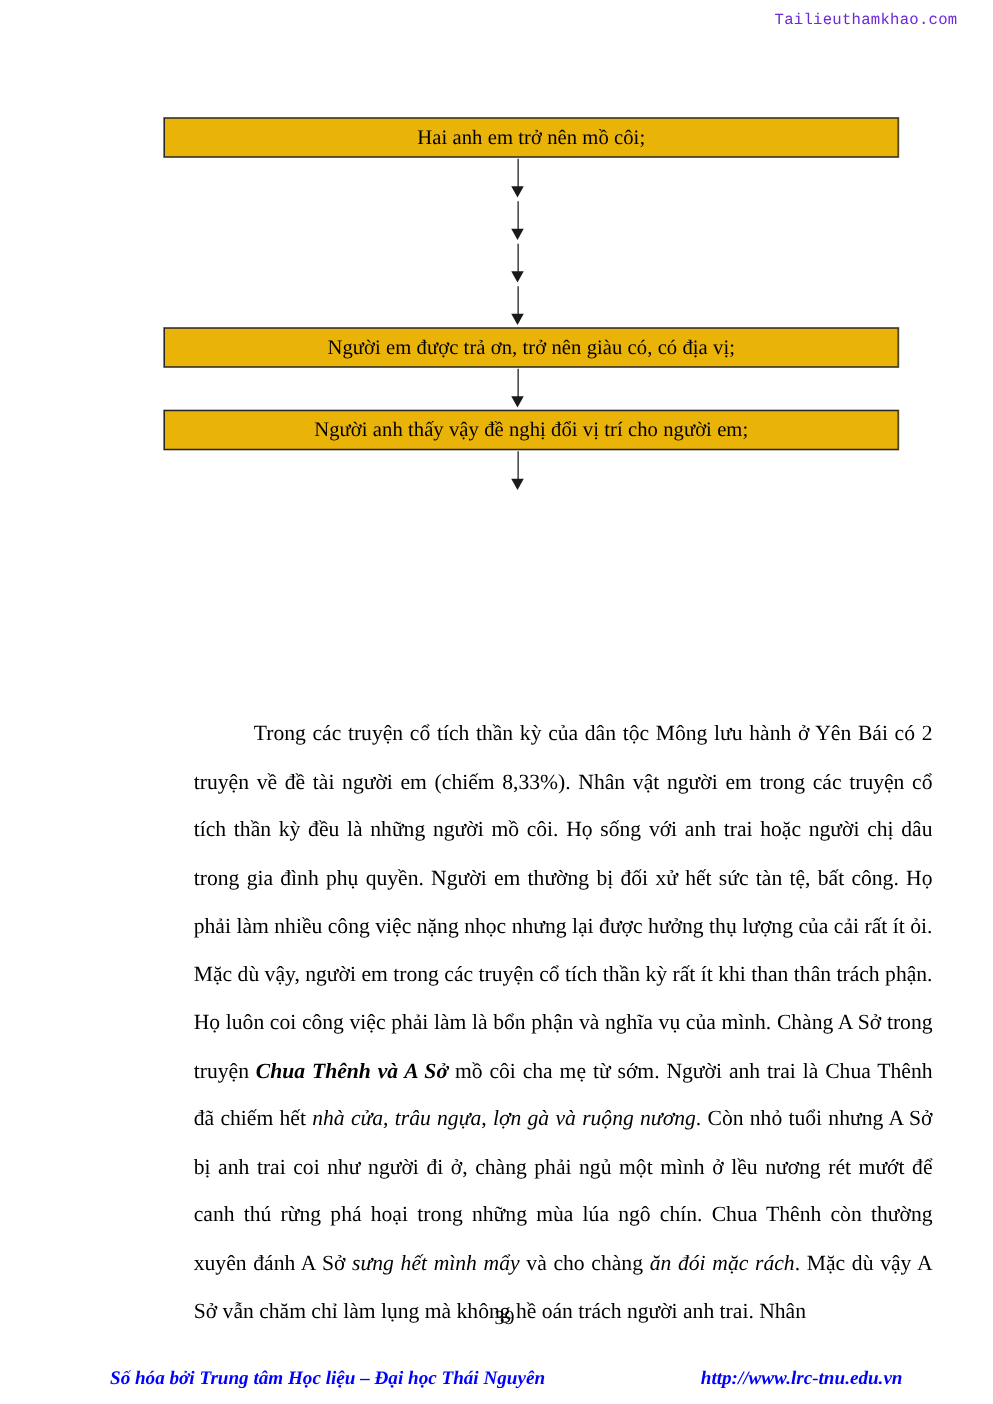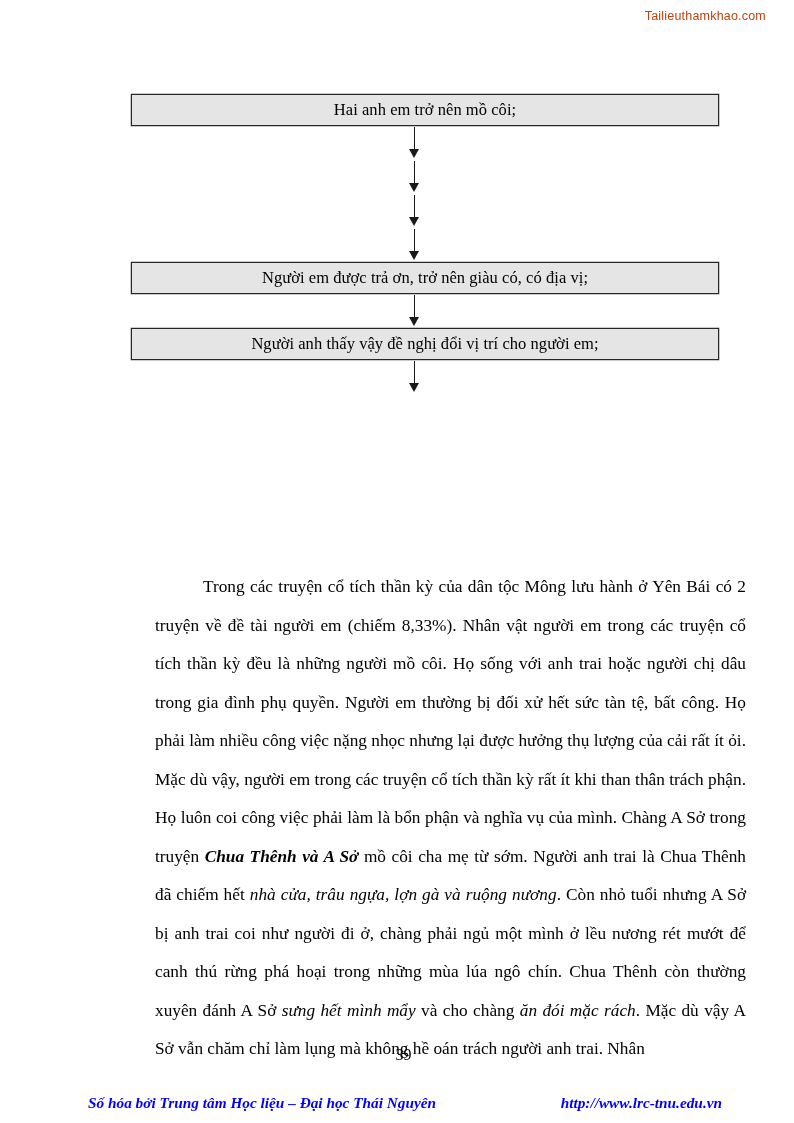--- a/index.html
+++ b/index.html
@@ -14,43 +14,43 @@
     font-family: "Liberation Serif", "DejaVu Serif", serif;
     color: #000000;
     overflow: hidden;
   }
 
   
   .watermark {
     position: absolute;
     top: 9px;
     right: 28px;
-    font-family: Liberation Sans, sans-serif;
+    font-family: Liberation Mono, monospace;
     font-size: 12.5px;
-    color: #c2410c;
+    color: #6d28d9;
     letter-spacing: 0.2px;
     white-space: nowrap;
   }
 
   
   .flowchart {
     position: absolute;
     left: 131px;
     top: 94px;
     width: 588px;
   }
   .fc-box {
     border: 1px solid #262626;
     box-sizing: border-box;
     width: 588px;
     height: 32px;
     display: flex;
     align-items: center;
     justify-content: center;
-    background: #e5e5e5;
+    background: #eab308;
     box-shadow: 0 0 0 0.4px #7a7a7a;
   }
   .fc-box span {
     font-size: 16.5px;
     line-height: 1;
     white-space: nowrap;
     letter-spacing: 0.05px;
   }
   .fc-arrow {
     height: 34px;

